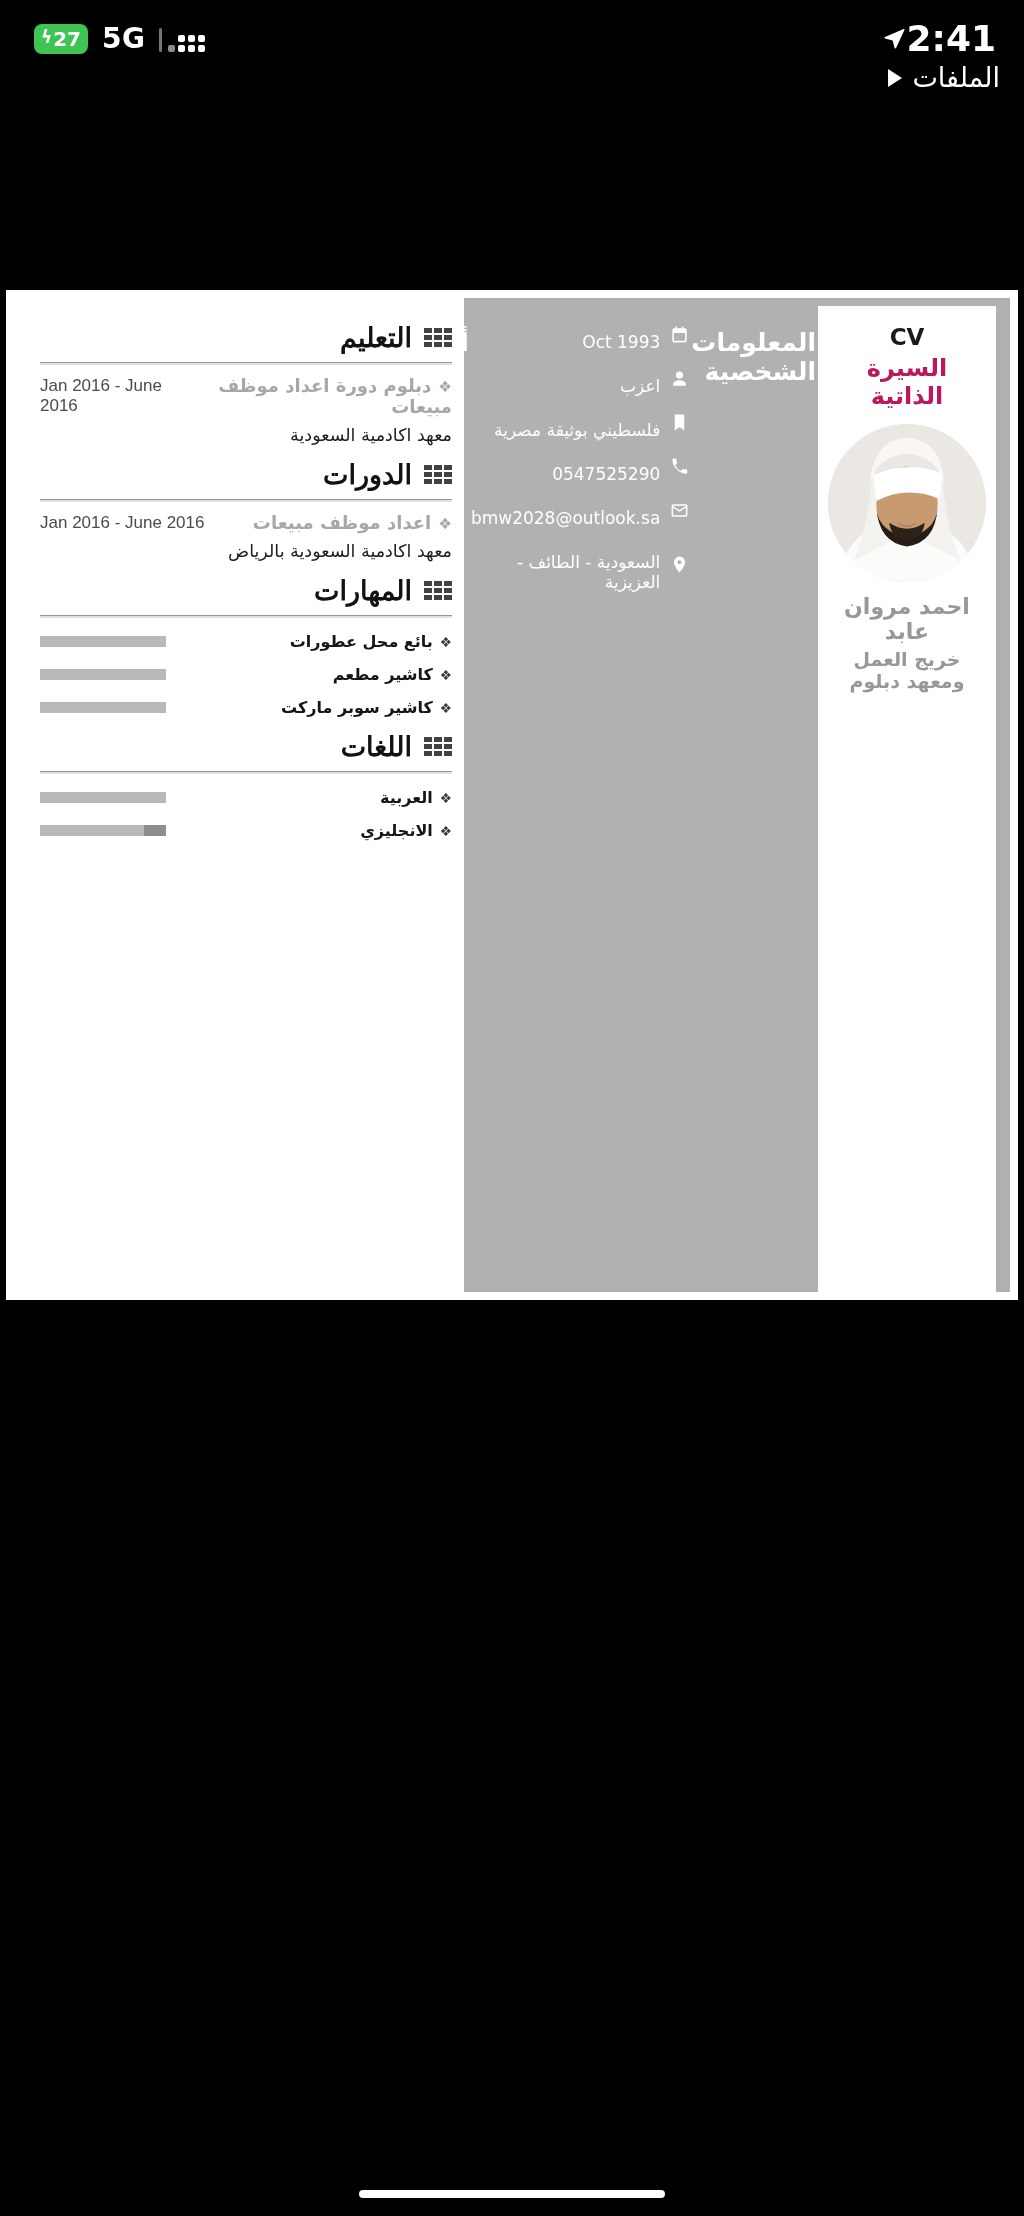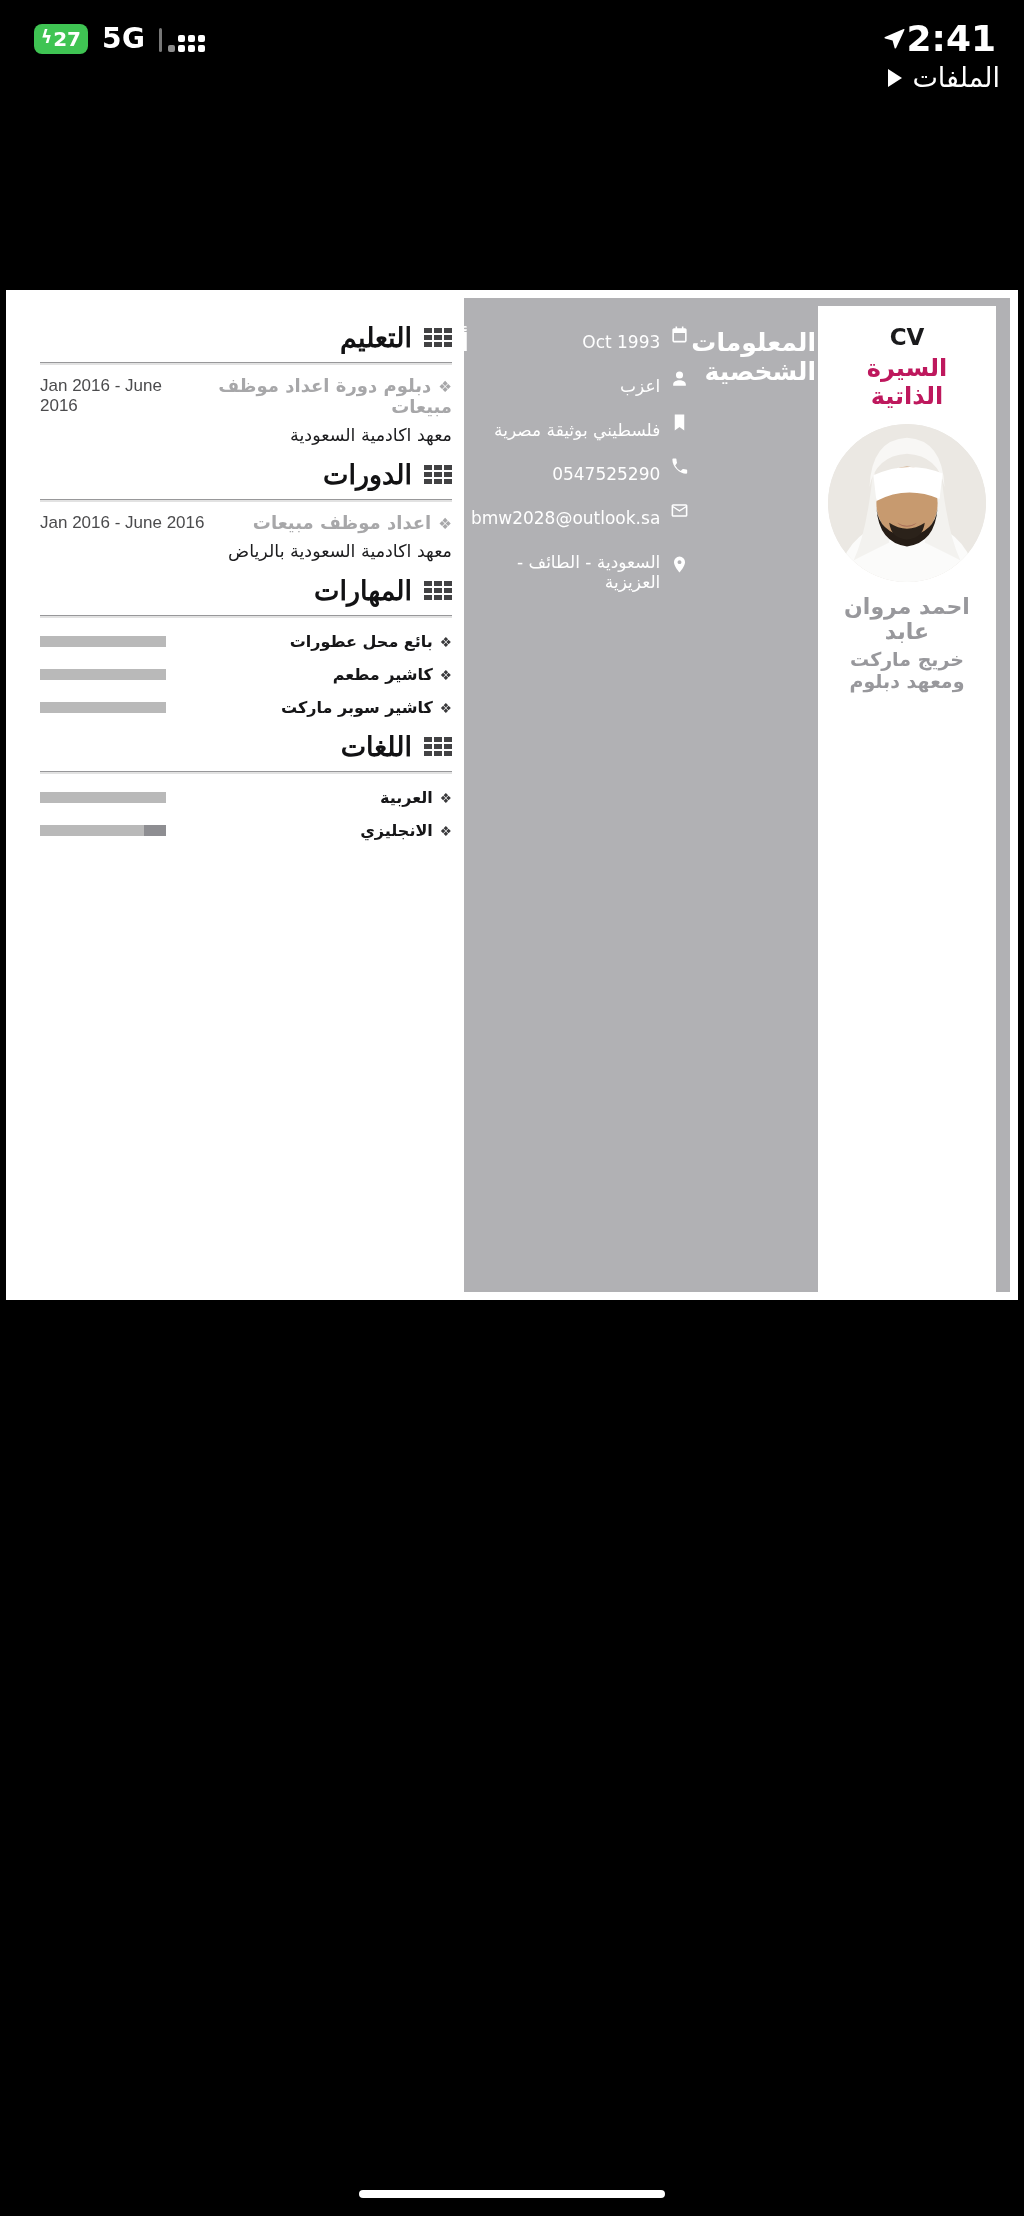--- a/index.html
+++ b/index.html
@@ -174,21 +174,21 @@
             <path d="M114 44 Q120 108 134 138 L98 120 Z" fill="#f3f2ef"></path>
             <ellipse cx="80" cy="80" rx="31" ry="37" fill="#c79a6f"></ellipse>
             <path d="M49 84 Q51 120 80 124 Q109 120 111 84 Q109 110 80 114 Q51 110 49 84" fill="#261d16"></path>
             <path d="M62 100 Q80 112 98 100 Q96 116 80 117 Q64 116 62 100" fill="#2b221a"></path>
             <path d="M70 100 Q80 106 90 100 Q86 104 80 104 Q74 104 70 100" fill="#a9705a"></path>
             <path d="M42 64 Q44 16 80 14 Q116 16 118 64 Q112 32 80 30 Q48 32 42 64" fill="#f8f7f5"></path>
             <path d="M46 52 Q80 36 116 50 L113 76 Q80 62 49 78 Z" fill="#ffffff"></path>
           </svg>
         </div>
         <div class="person-name">احمد مروان عابد</div>
-        <div class="person-tagline">خريج ماركت ومعهد دبلوم</div>
+        <div class="person-tagline">خريج العمل ومعهد دبلوم</div>
       </div>
 
       <div class="side-heading">المعلومات الشخصية</div>
       <div class="info-list">
         <div class="info-row">
           <span class="icn">
             <svg viewBox="0 0 24 24">
                 <path fill="#fff" d="M7 2v2H5c-1.1 0-2 .9-2 2v14c0 1.1.9 2 2 2h14c1.1 0 2-.9 2-2V6c0-1.1-.9-2-2-2h-2V2h-2v2H9V2H7zm-2 8h14v10H5V10z"></path>
               </svg>
           </span>

